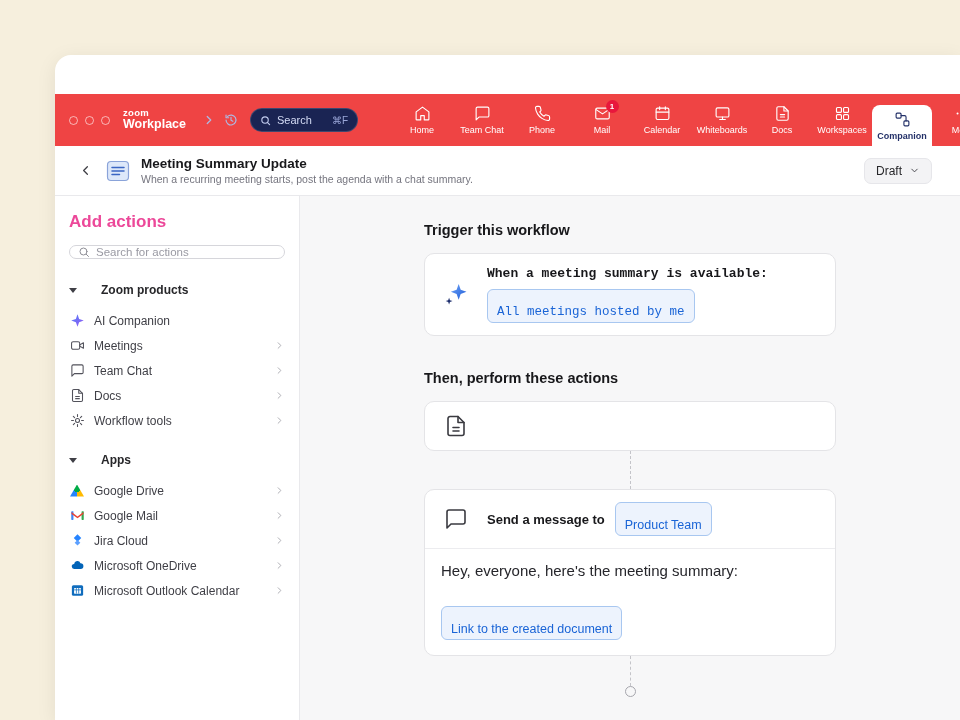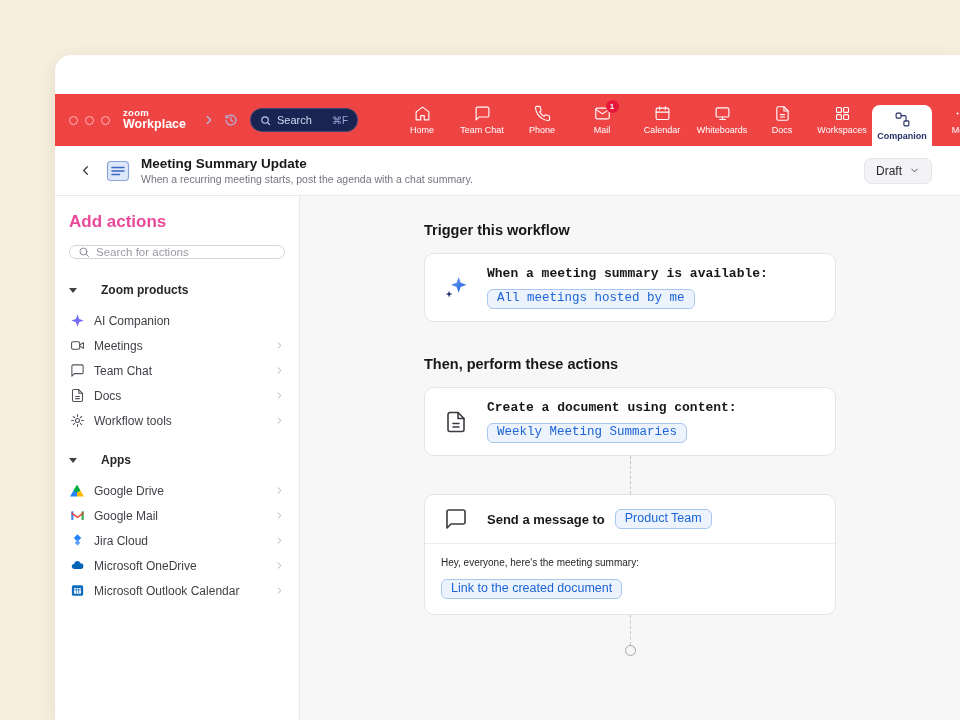--- a/index.html
+++ b/index.html
@@ -90,27 +90,27 @@
   .canvas-heading { font-size:14.5px; font-weight:700; color:#18181b; margin:0 0 15px; }
   .heading-2 { margin-top:34px; }
   .flow-card { width:412px; background:#fff; border:1px solid #e4e4e7; border-radius:10px;
                cursor:pointer; }
   .card-row { display:flex; align-items:center; gap:16px; padding:12px 16px; }
   .card-icon { width:30px; display:flex; align-items:center; justify-content:center; flex-shrink:0; }
   .card-icon svg { width:24px; height:24px; }
   .card-stroke { stroke:#3a3a40; fill:none; stroke-width:1.6; stroke-linecap:round; stroke-linejoin:round; }
   .card-col { display:flex; flex-direction:column; gap:8px;font-family:Liberation Mono, monospace; }
   .card-title { font-size:13px; font-weight:600; color:#18181b; }
-  .tag { display:inline-block; width:fit-content; padding:1px 9px 3px; border-radius:6px;
+  .tag { display:inline-block; width:fit-content; padding:15px 9px 3px; border-radius:6px;
          background:#edf3fd; border:1px solid #a8c7f0; color:#1a64d6; font-size:12.5px;
          font-weight:500; cursor:pointer; }
   .inline-row { display:flex; align-items:center; gap:10px; }
   .card-divider { border-top:1px solid #ececef; }
   .card-body { padding:13px 16px 15px; }
-  .card-body-text { font-size:10px; color:#26262b; margin-bottom:10px; }
+  .card-body-text { font-size:15px; color:#26262b; margin-bottom:27px; }
   .connector { align-self:center; width:0; height:38px; border-left:1.5px dashed #c4c4c9; }
   .connector.short { height:30px; }
   .end-node { align-self:center; width:11px; height:11px; border:1.5px solid #a6a6ad;
               border-radius:50%; background:#f7f7f8; cursor:pointer; }
 </style>
 </head>
 <body>
 
 <div class="window">
 
@@ -455,24 +455,20 @@
         <div class="canvas-heading heading-2">Then, perform these actions</div>
 
         <div class="flow-card">
           <div class="card-row">
             <span class="card-icon">
               <svg viewBox="0 0 24 24" class="card-stroke">
                   <path d="M14 2.5H6a2 2 0 0 0-2 2v15a2 2 0 0 0 2 2h12a2 2 0 0 0 2-2V8.5z"></path>
                   <path d="M14 2.5V8.5h6M9 13.5h6M9 17h6"></path>
                 </svg>
             </span>
-            <div class="card-col">
-              <span class="card-title">Create a document using content:</span>
-              <span class="tag">Weekly Meeting Summaries</span>
-            </div>
           </div>
         </div>
 
         <div class="connector"></div>
 
         <div class="flow-card">
           <div class="card-row">
             <span class="card-icon">
               <svg viewBox="0 0 24 24" class="card-stroke">
                   <path d="M21 15a2 2 0 0 1-2 2H7l-4 4V5a2 2 0 0 1 2-2h14a2 2 0 0 1 2 2z"></path>

